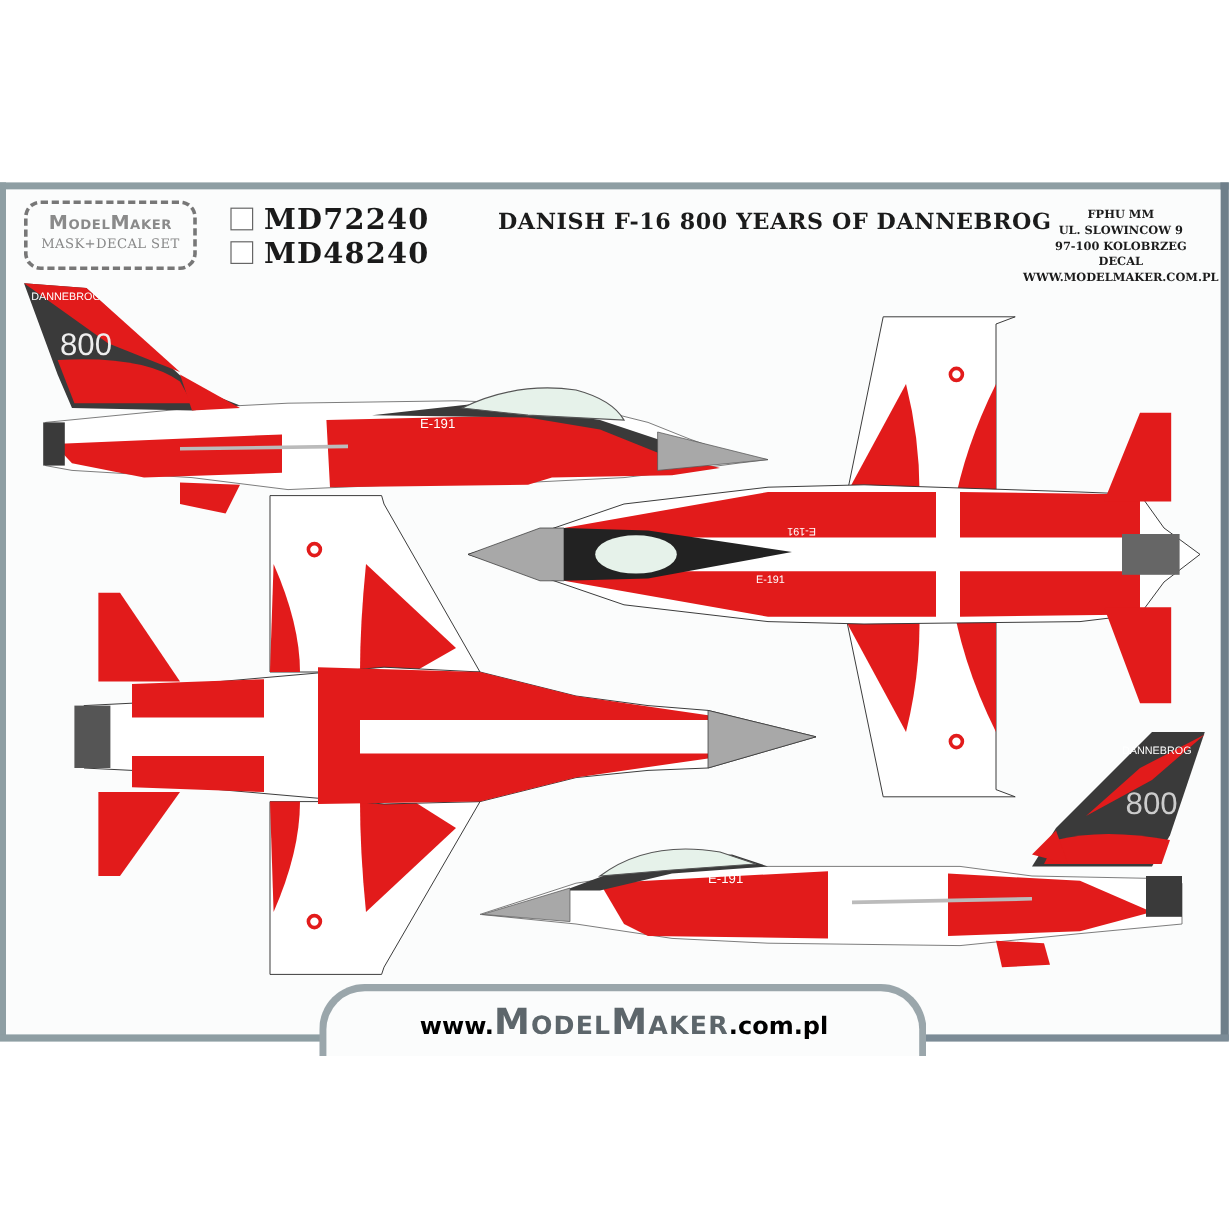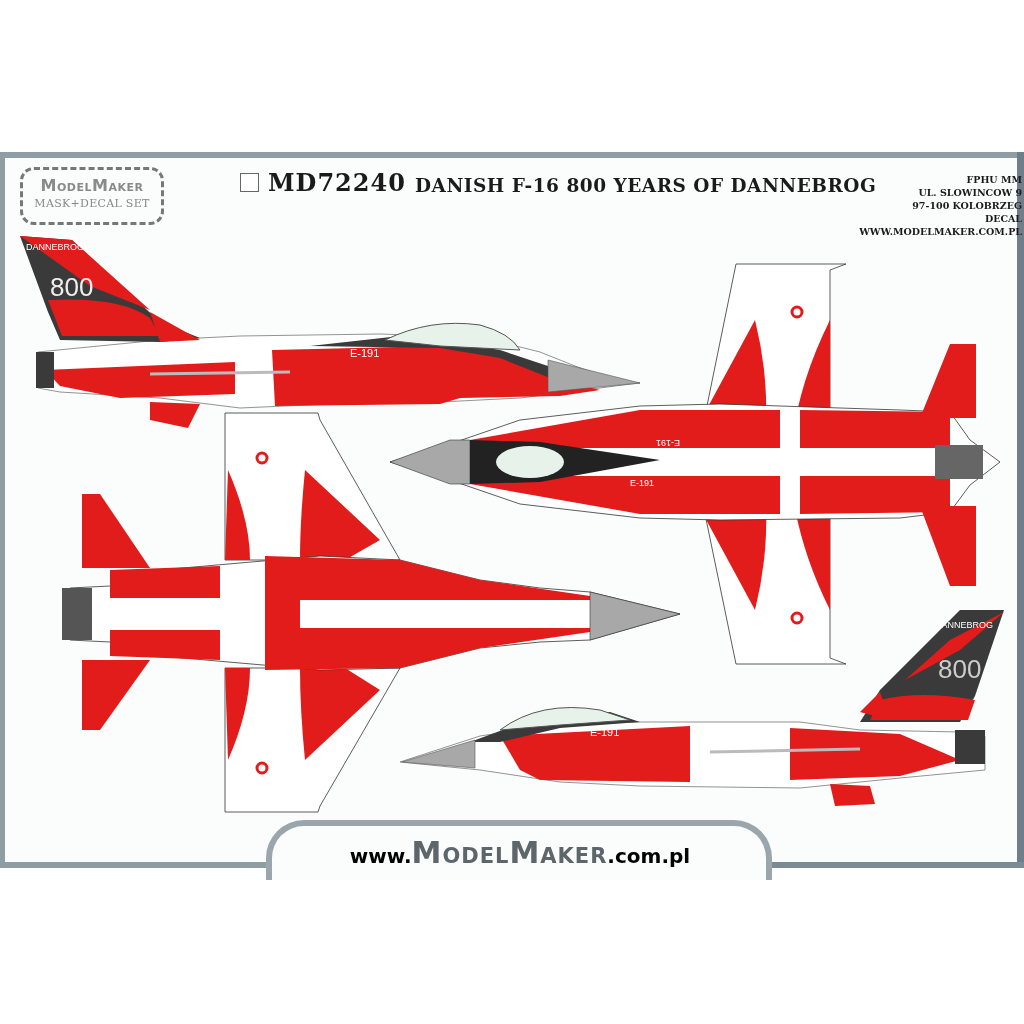--- a/index.html
+++ b/index.html
@@ -7,25 +7,25 @@
   .frame-top{position:absolute;left:0;top:152px;width:1024px;height:6px;background:#8e9ea3;}
   .frame-left{position:absolute;left:0;top:152px;width:5px;height:715px;background:#8e9ea3;}
   .frame-right{position:absolute;left:1017px;top:152px;width:7px;height:715px;background:#6f7f8a;}
   .frame-bottom-l{position:absolute;left:0;top:862px;width:268px;height:6px;background:#8e9ea3;}
   .frame-bottom-r{position:absolute;left:770px;top:862px;width:254px;height:6px;background:#7b8b96;}
   .inner{position:absolute;left:5px;top:158px;width:1012px;height:704px;background:#fbfcfc;}
   .logo-box{position:absolute;left:20px;top:167px;width:144px;height:58px;border:3px dashed #777;border-radius:14px;box-sizing:border-box;text-align:center;}
   .logo-top{font-family:"DejaVu Sans",sans-serif;font-weight:bold;font-size:16px;color:#8a8a8a;letter-spacing:0.5px;margin-top:6px;font-variant:small-caps;}
   .logo-bottom{font-family:"DejaVu Serif",serif;font-weight:normal;font-size:11px;color:#888;letter-spacing:0.3px;margin-top:2px;}
   .codes{position:absolute;left:192px;top:168px;}
-  .code-row{display:flex;align-items:center;height:28px;margin-left:48px;}
+  .code-row{display:flex;align-items:center;height:28px;}
   .chk{width:17px;height:17px;border:1px solid #666;background:#fff;margin-right:9px;}
   .code-label{font-family:"DejaVu Serif",serif;font-weight:bold;font-size:24px;color:#1a1a1a;letter-spacing:1px;}
   .title{position:absolute;left:380px;top:175px;font-family:"DejaVu Serif",serif;font-weight:bold;font-size:18.5px;color:#1b1b1b;letter-spacing:0.5px;margin-left:35px;}
-  .address{position:absolute;left:846px;top:173px;width:176px;text-align:right;font-family:"DejaVu Serif",serif;font-weight:bold;font-size:9.5px;line-height:13px;color:#1b1b1b;}
+  .address{position:absolute;left:846px;top:173px;width:176px;text-align:center;font-family:"DejaVu Serif",serif;font-weight:bold;font-size:9.5px;line-height:13px;color:#1b1b1b;}
   .footer-arc{position:absolute;left:266px;top:820px;width:506px;height:60px;border:6px solid #9aa6ab;border-bottom:none;border-radius:38px 38px 0 0;box-sizing:border-box;background:#fbfcfc;}
   .footer-text{position:absolute;left:270px;top:835px;width:500px;text-align:center;white-space:nowrap;}
   .f-small{font-family:"DejaVu Sans",sans-serif;font-weight:bold;font-size:20px;color:#000000;}
   .f-big{font-family:"DejaVu Sans",sans-serif;font-weight:bold;font-size:30px;color:#5d666b;letter-spacing:1px;font-variant:small-caps;}
   svg.art{position:absolute;left:0;top:0;}
 </style>
 </head>
 <body>
 
 <div class="frame-top"></div>
@@ -37,20 +37,24 @@
 
 <div class="logo-box">
   <div class="logo-top">ModelMaker</div>
   <div class="logo-bottom">MASK+DECAL SET</div>
 </div>
 
 <div class="codes">
   <div class="code-row">
     <span class="chk"></span>
     <span class="code-label">MD72240</span>
+  </div>
+  <div class="code-row">
+    <span class="chk"></span>
+    <span class="code-label">MD48240</span>
   </div>
 </div>
 
 <div class="title">DANISH F-16 800 YEARS OF DANNEBROG</div>
 
 <div class="address">
   <div>FPHU MM</div>
   <div>UL. SLOWINCOW 9</div>
   <div>97-100 KOLOBRZEG</div>
   <div>DECAL</div>

